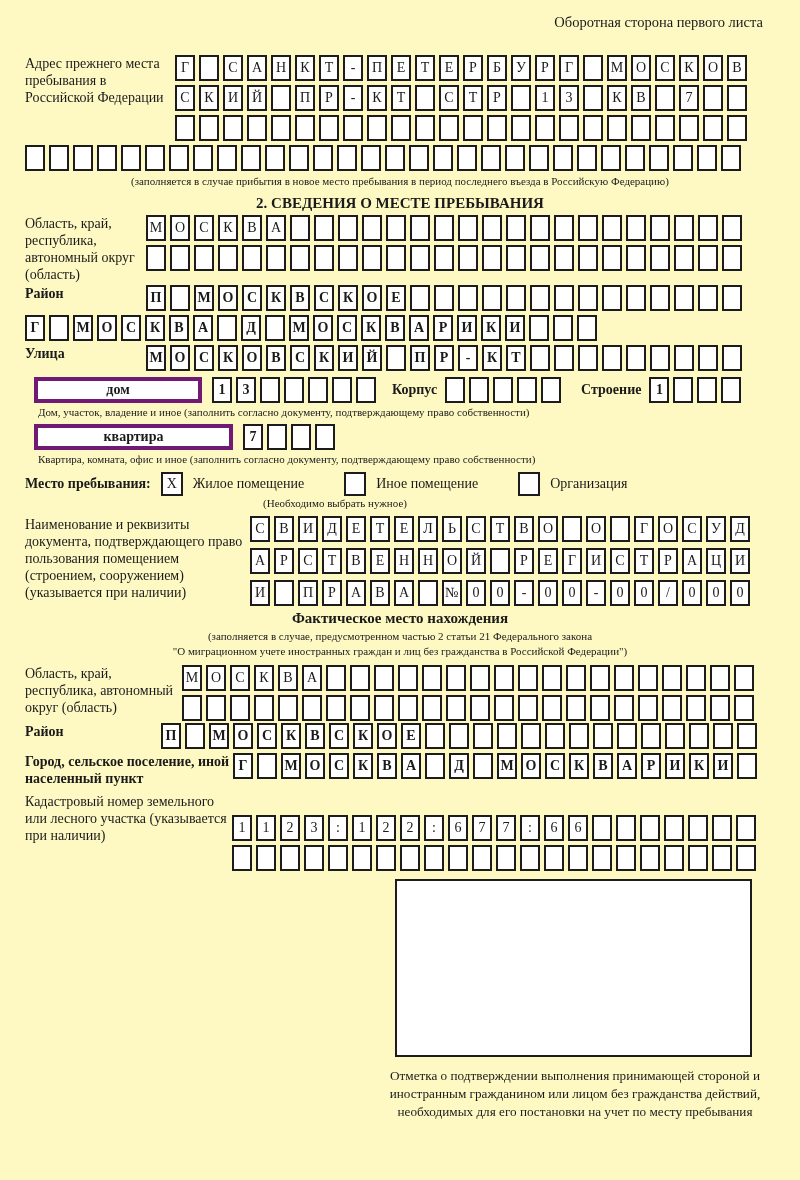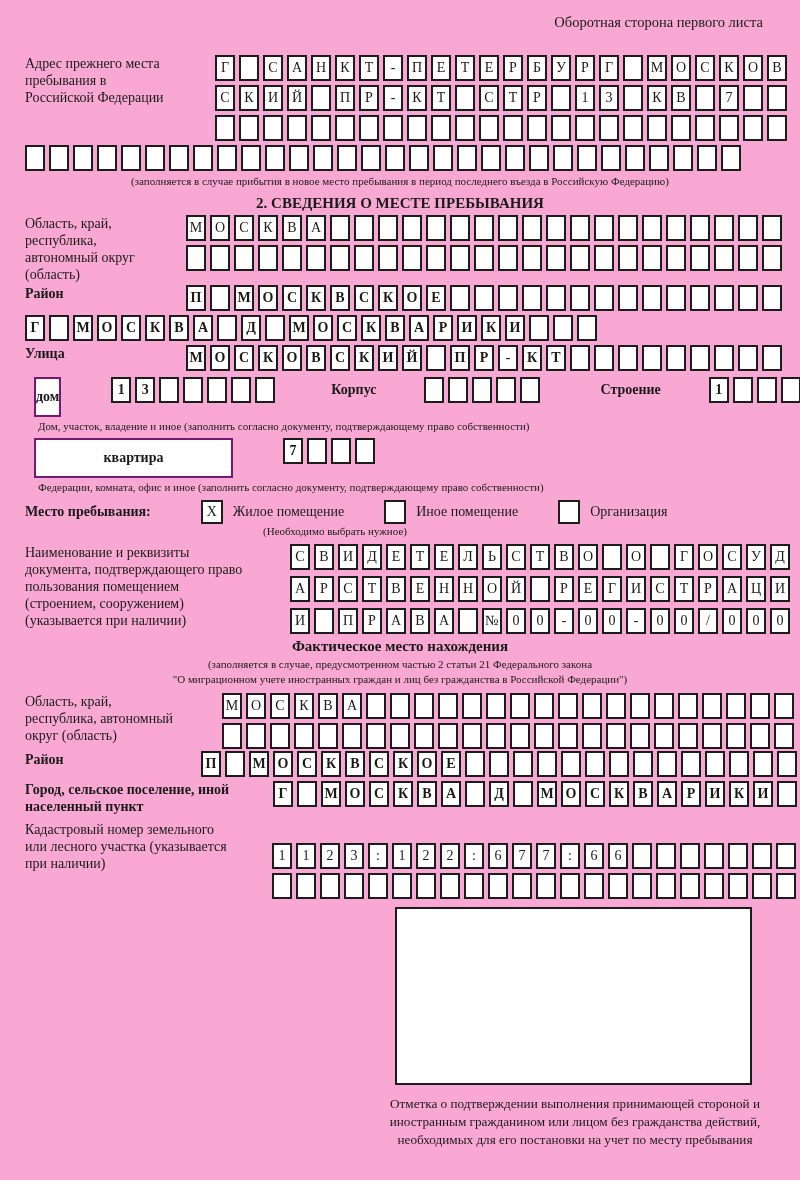--- a/index.html
+++ b/index.html
@@ -1,22 +1,22 @@
 <!DOCTYPE html>
 <html><head>
 <meta charset="utf-8">
 <style>
   * { margin:0; padding:0; box-sizing:border-box; }
   html,body { background:#ffffff; }
   body { font-family:"Liberation Serif","DejaVu Serif",serif; color:#1a1a1a; }
-  .page { width:800px; height:1180px; background:#f9a8d4; padding:14px 25px 0 25px; overflow:hidden; position:relative; }
+  .page { width:800px; height:1180px; background:#fef9c3; padding:14px 25px 0 25px; overflow:hidden; position:relative; }
 
   .top-note { text-align:right; font-size:14.5px; padding-right:12px; }
 
-  .form-row { display:flex; align-items:flex-start;gap:40px; }
+  .form-row { display:flex; align-items:flex-start; }
   .v-center { align-items:flex-start;font-weight:bold; }
 
   .lbl { font-size:14px; line-height:17px; flex-shrink:0; }
   .lbl-prev { width:150px; }
   .lbl-reg  { width:121px; }
   .lbl-dist { width:121px; }
   .lbl-city { width:145px; }
   .lbl-street { width:121px; }
   .lbl-doc  { width:225px; }
   .lbl-reg2 { width:157px; }
@@ -35,21 +35,21 @@
   }
 
   .note { font-size:11px; line-height:15px; }
   .center { text-align:center; }
   .sec-title { font-size:15px; font-weight:bold; text-align:center; margin-top:6px; }
 
   .mt2{margin-top:2px;} .mt3{margin-top:3px;} .mt4{margin-top:4px;}
   .mt5{margin-top:5px;} .mt6{margin-top:6px;} .mt8{margin-top:8px;}
 
   .bigbox {
-    height:40px; border:2px solid #701a75; background:#fff;
+    height:26px; border:4px solid #701a75; background:#fff;
     display:flex; align-items:center; justify-content:center; font-size:14px;
   }
   .dom-box { width:168px; margin-left:9px; }
   .kv-box { width:199px; margin-left:9px; }
   .ml8{margin-left:8px;} .ml10{margin-left:10px;} .ml12{margin-left:12px;} .ml16{margin-left:16px;}
   .inline-lbl { font-size:14px; line-height:26px; white-space:nowrap; }
   .left-note { margin-left:13px; }
 
   .stay-row { align-items:center; }
   .stay-lbl { font-size:14px; white-space:nowrap;font-weight:bold; }
@@ -375,21 +375,21 @@
 
   <div class="form-row v-center mt4">
     <div class="bigbox kv-box">квартира</div>
     <div class="cells ml10">
         <div class="cell">7</div>
         <div class="cell"></div>
         <div class="cell"></div>
         <div class="cell"></div>
       </div>
   </div>
-  <div class="note left-note mt2">Федерации, комната, офис и иное (заполнить согласно документу, подтверждающему право собственности)</div>
+  <div class="note left-note mt2">Квартира, комната, офис и иное (заполнить согласно документу, подтверждающему право собственности)</div>
 
   <div class="form-row stay-row mt5">
     <span class="stay-lbl">Место пребывания:</span>
     <div class="opts">
         <div class="opt">
           <div class="checkbox">X</div>
           <span class="opt-label">Жилое помещение</span>
         </div>
         <div class="opt">
           <div class="checkbox"></div>

